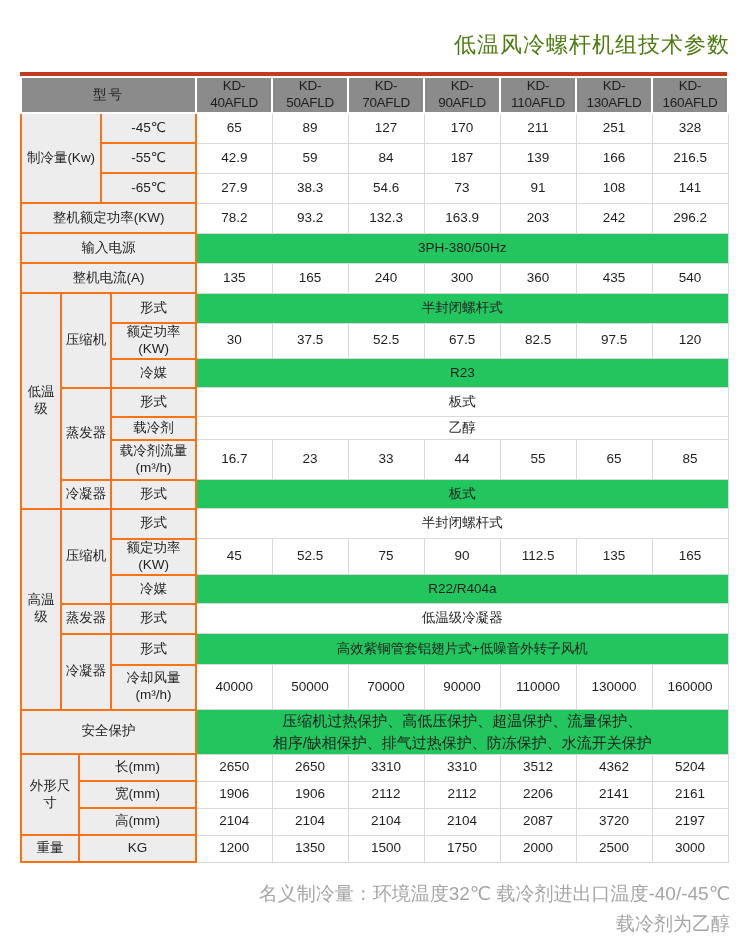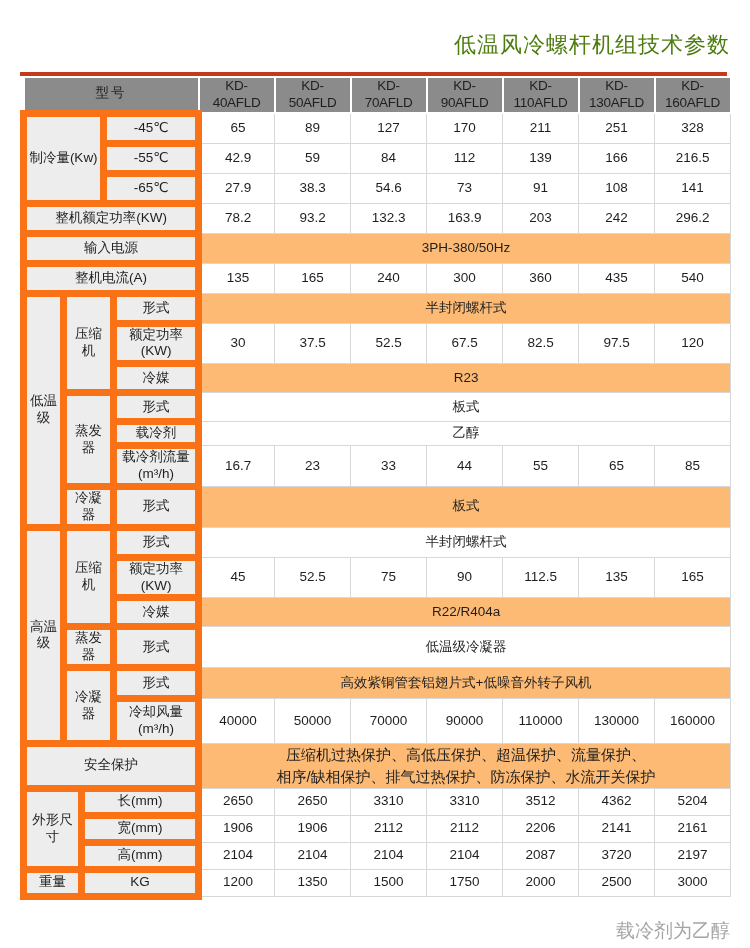--- a/index.html
+++ b/index.html
@@ -31,28 +31,28 @@
     padding:0 2px;
     text-align:center;
     vertical-align:middle;
     font-size:13.5px;
     line-height:1.25;
     color:#1f1f1f;
     overflow:hidden;
   }
   td.lab{
     background:#ededed;
-    border:7px solid #f97316;
+    border:2px solid #f97316;
     font-size:13px;
   }
   td.val, td.spanval{
     background:#ffffff;
     border:1px solid #d8d8d8;
   }
-  tr.shaded td.spanval{ background:#fdba74; }
+  tr.shaded td.spanval{ background:#22c55e; }
   td.model{
     background:#8b8b8b;
     color:#ffffff;
     border:2px solid #ffffff;
     font-size:12.5px;
     font-weight:500;
     letter-spacing:-0.3px;
   }
   td.mhead{ font-size:13.5px; letter-spacing:2px; }
   .safety-line{ font-size:15px; line-height:1.45; }
@@ -110,21 +110,21 @@
         <td class="val">170</td>
         <td class="val">211</td>
         <td class="val">251</td>
         <td class="val">328</td>
       </tr>
     <tr class="h30">
       <td class="lab" colspan="2">-55℃</td>
     <td class="val">42.9</td>
         <td class="val">59</td>
         <td class="val">84</td>
-        <td class="val">112</td>
+        <td class="val">187</td>
         <td class="val">139</td>
         <td class="val">166</td>
         <td class="val">216.5</td>
       </tr>
     <tr class="h30">
       <td class="lab" colspan="2">-65℃</td>
     <td class="val">27.9</td>
         <td class="val">38.3</td>
         <td class="val">54.6</td>
         <td class="val">73</td>
@@ -295,14 +295,15 @@
         <td class="val">1750</td>
         <td class="val">2000</td>
         <td class="val">2500</td>
         <td class="val">3000</td>
       </tr>
 
   </tbody>
 </table>
 
 <div class="footnote">
+  <div>名义制冷量：环境温度32℃  载冷剂进出口温度-40/-45℃</div>
   <div>载冷剂为乙醇</div>
 </div>
 
 </body></html>

